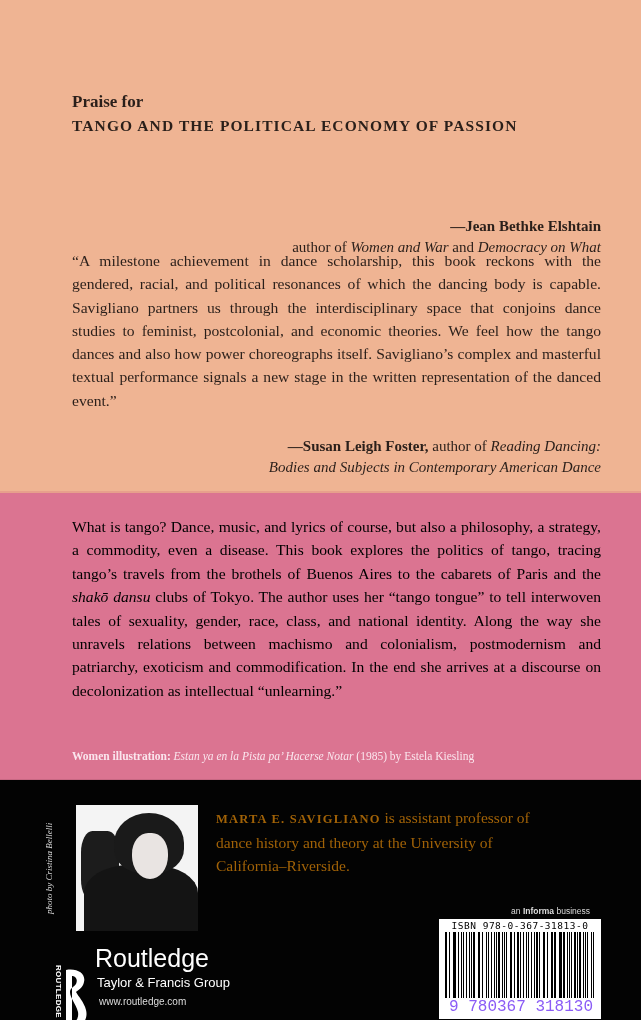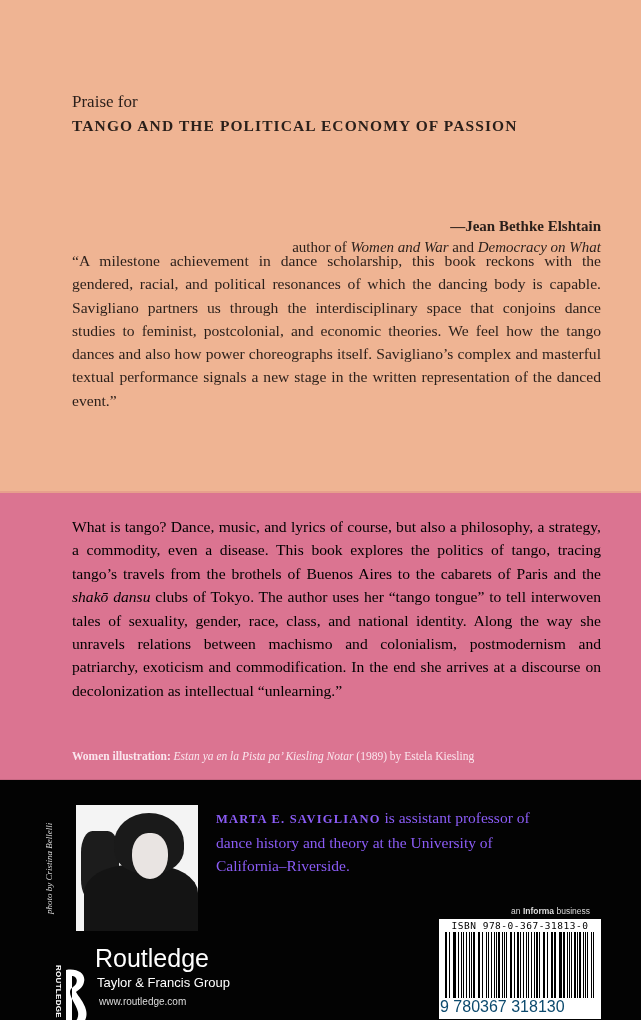--- a/index.html
+++ b/index.html
@@ -1,46 +1,46 @@
 <!DOCTYPE html>
 <html><head>
 <meta charset="utf-8">
 <style>
   html,body{margin:0;padding:0;}
   body{width:641px;height:1020px;overflow:hidden;background:#000;font-family:"Liberation Serif","DejaVu Serif",serif;}
   .top{position:absolute;left:0;top:0;width:641px;height:493px;background:#efb493;color:#2a1f1a;}
   .mid{position:absolute;left:0;top:493px;width:641px;height:287px;background:#db7491;color:#fbeef2;}
   .bot{position:absolute;left:0;top:780px;width:641px;height:240px;background:#030303;color:#fff;}
-  .praise-label{position:absolute;left:72px;top:92px;font-size:17px;font-weight:normal;}
+  .praise-label{position:absolute;left:72px;top:92px;font-size:17px;font-weight:bold;}
   .title{position:absolute;left:72px;top:117px;font-size:15.5px;font-weight:bold;letter-spacing:1.1px;white-space:nowrap;text-align:center;}
   .quote{position:absolute;left:72px;width:529px;font-size:15.6px;line-height:23.3px;text-align:justify;}
   .quote1{top:146px;}
   .quote2{top:249px;}
   .attr{position:absolute;right:40px;text-align:right;font-size:15px;line-height:21px;}
   .attr1{top:216px;margin-left:29px;}
   .attr2{top:436px;}
   .attr b{font-weight:bold;}
   i{}
   .desc{position:absolute;left:72px;top:515px;width:529px;font-size:15.6px;line-height:23.4px;text-align:justify;}
   .credit{position:absolute;left:72px;top:750px;font-size:11.5px;white-space:nowrap;color:#fbe6ee;}
   .photo{position:absolute;left:76px;top:805px;width:122px;height:126px;background:#f4f4f4;overflow:hidden;}
   .photo .hair{position:absolute;left:38px;top:8px;width:70px;height:60px;background:#1a1a1a;border-radius:50% 50% 40% 40%;}
   .photo .face{position:absolute;left:56px;top:28px;width:36px;height:46px;background:#e9e4e2;border-radius:45% 45% 50% 50%;}
   .photo .body{position:absolute;left:8px;top:60px;width:114px;height:70px;background:#141414;border-radius:40% 40% 0 0;}
   .photo .arm{position:absolute;left:5px;top:26px;width:38px;height:70px;background:#1c1c1c;border-radius:30%;}
   .photo-credit{position:absolute;left:44px;top:805px;width:14px;height:126px;writing-mode:vertical-rl;transform:rotate(180deg);font-size:9px;font-style:italic;color:#ddd;text-align:center;}
-  .bio{position:absolute;left:216px;top:806px;width:330px;font-size:15.5px;line-height:23px;color:#8b5cf6;}
+  .bio{position:absolute;left:216px;top:806px;width:330px;font-size:15.5px;line-height:23px;color:#a16207;}
   .bio .name{font-size:12.5px;font-weight:bold;letter-spacing:1.2px;}
   .informa{position:absolute;right:51px;top:906px;font-family:"Liberation Sans",sans-serif;font-size:8.5px;color:#ddd;}
   .informa b{font-weight:bold;}
   .barcode{position:absolute;left:439px;top:919px;width:162px;height:100px;background:#fff;}
   .isbn-top{position:absolute;left:0;top:1px;width:100%;text-align:center;font-family:"DejaVu Sans Mono",monospace;font-size:9.5px;color:#000;letter-spacing:0.5px;}
   .bars{position:absolute;left:6px;top:13px;width:150px;height:66px;display:flex;align-items:stretch;}
   .bars span{display:block;background:#000;}
-  .isbn-bottom{position:absolute;left:0;top:79px;width:100%;font-family:Liberation Sans, sans-serif;font-size:16px;color:#0c4a6e;white-space:nowrap;padding-left:1px;}
+  .isbn-bottom{position:absolute;left:0;top:79px;width:100%;font-family:Liberation Mono, monospace;font-size:16px;color:#8b5cf6;white-space:nowrap;padding-left:10px;}
   .logo-mark{position:absolute;left:56px;top:968px;width:34px;height:58px;}
   .logo-vtext{position:absolute;left:49px;top:965px;width:14px;height:58px;writing-mode:vertical-rl;font-family:"Liberation Sans",sans-serif;font-size:8px;font-weight:bold;color:#fff;letter-spacing:0.3px;}
   .logo-name{position:absolute;left:95px;top:944px;font-family:"Liberation Sans",sans-serif;font-size:25px;color:#fff;}
   .logo-group{position:absolute;left:97px;top:975px;font-family:"Liberation Sans",sans-serif;font-size:13px;color:#fff;}
   .logo-url{position:absolute;left:99px;top:996px;font-family:"Liberation Sans",sans-serif;font-size:10px;color:#ddd;}
   .divider{position:absolute;left:0;top:491px;width:641px;height:3px;background:#e7a08c;}
   .divider2{position:absolute;left:0;top:779px;width:641px;height:2px;background:#c76883;}
 </style>
 </head>
 <body>
@@ -50,26 +50,32 @@
   <div class="title">TANGO AND THE POLITICAL ECONOMY OF PASSION</div>
 
   <div class="attr attr1">
     <div><b>—Jean Bethke Elshtain</b></div>
     <div>
       <span>author of </span><i>Women and War</i><span> and </span><i>Democracy on What</i>
     </div>
   </div>
 
   <div class="quote quote2">“A milestone achievement in dance scholarship, this book reckons with the gendered, racial, and political resonances of which the dancing body is capable. Savigliano partners us through the interdisciplinary space that conjoins dance studies to feminist, postcolonial, and economic theories. We feel how the tango dances and also how power choreographs itself. Savigliano’s complex and masterful textual performance signals a new stage in the written representation of the danced event.”</div>
+  <div class="attr attr2">
+    <div>
+      <b>—Susan Leigh Foster,</b><span> author of </span><i>Reading Dancing:</i>
+    </div>
+    <div><i>Bodies and Subjects in Contemporary American Dance</i></div>
+  </div>
 </div>
 <div class="divider"></div>
 
 <div class="mid"></div>
 <div class="desc"><span>What is tango? Dance, music, and lyrics of course, but also a philosophy, a strategy, a commodity, even a disease. This book explores the politics of tango, tracing tango’s travels from the brothels of Buenos Aires to the cabarets of Paris and the </span><i>shakō dansu</i><span>  clubs of Tokyo. The author uses her “tango tongue” to tell interwoven tales of sexuality, gender, race, class, and national identity. Along the way she unravels relations between machismo and colonialism, postmodernism and patriarchy, exoticism and commodification. In the end she arrives at a discourse on decolonization as intellectual “unlearning.”</span></div>
-<div class="credit"><b>Women illustration:</b><i> Estan ya en la Pista pa’ Kiesling Notar</i><span> (1989) by Estela Kiesling</span></div>
+<div class="credit"><b>Women illustration:</b><i> Estan ya en la Pista pa’ Hacerse Notar</i><span> (1985) by Estela Kiesling</span></div>
 <div class="divider2"></div>
 
 <div class="bot"></div>
 
 <div class="photo-credit">photo by Cristina Bellelli</div>
 <div class="photo">
   <div class="arm"></div>
   <div class="body"></div>
   <div class="hair"></div>
   <div class="face"></div>

